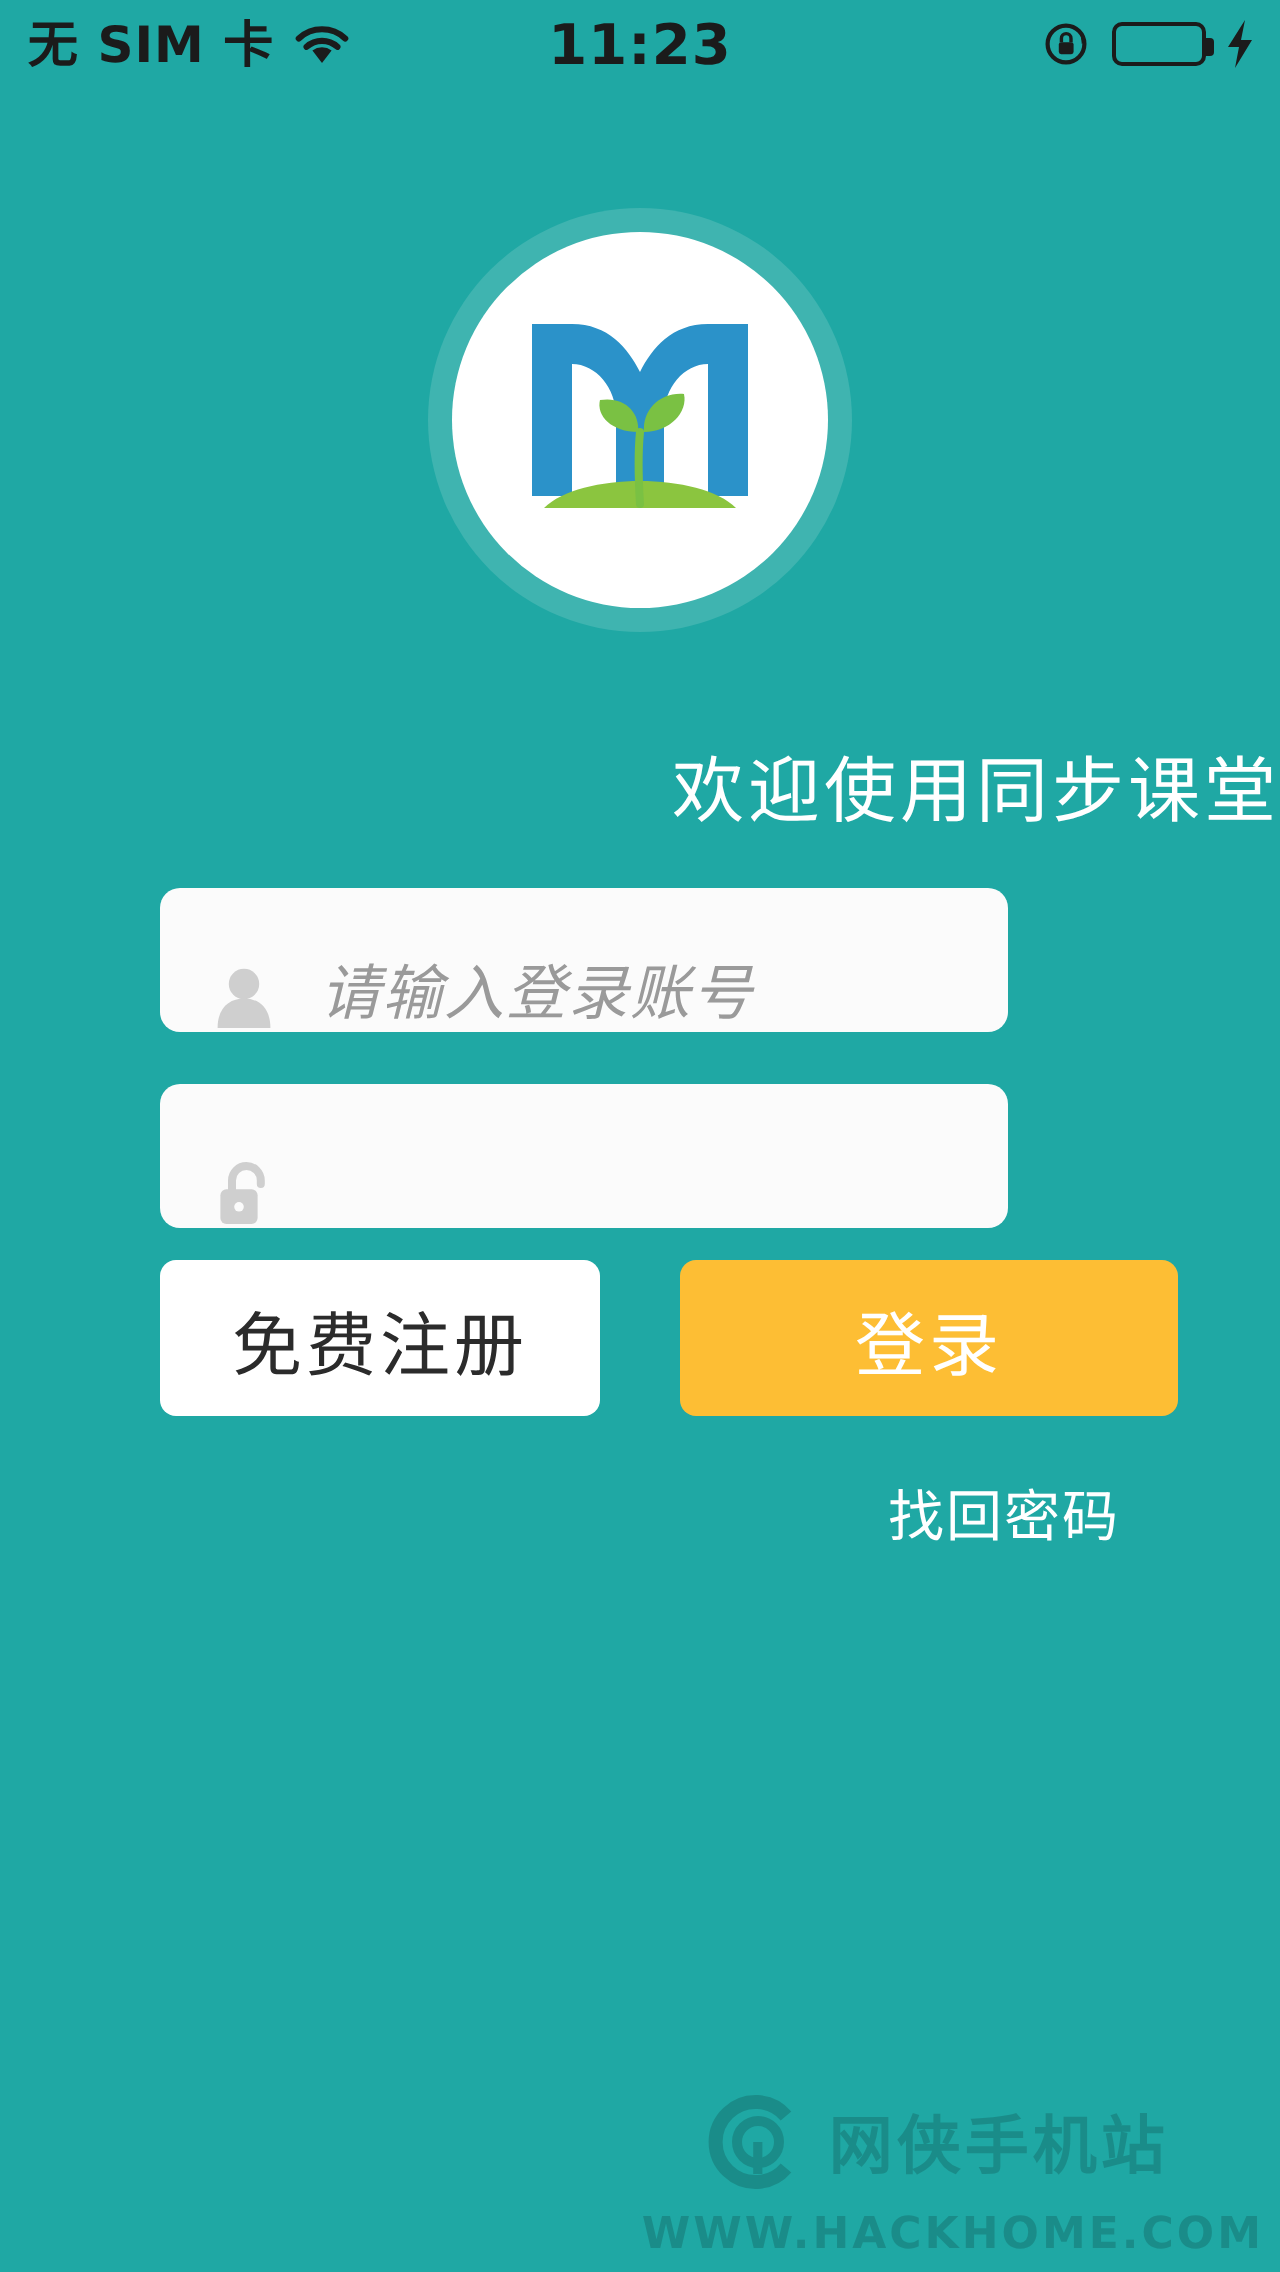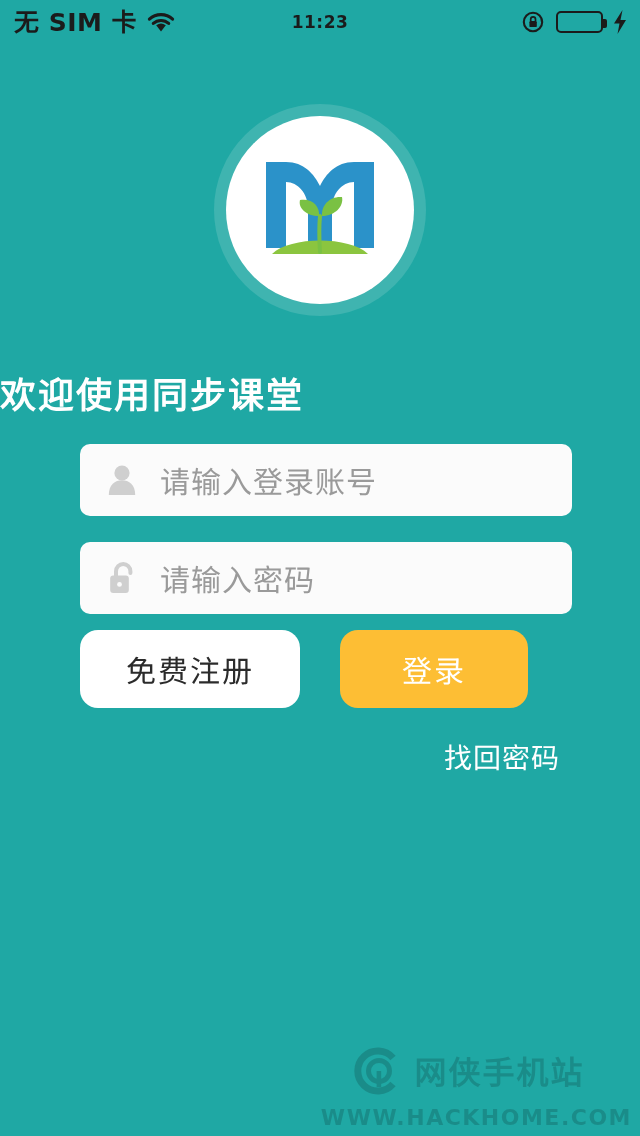--- a/index.html
+++ b/index.html
@@ -21,21 +21,21 @@
   }
   .sb-left{
     position:absolute; left:14px; top:0; height:44px;
     display:flex; align-items:center; gap:9px;text-align:right;
   }
   .sb-carrier{ font-size:25px; font-weight:600; letter-spacing:.5px; line-height:1; }
   .sb-center{
     position:absolute; left:0; width:640px; top:0; height:44px;
     display:flex; align-items:center; justify-content:center;
   }
-  .sb-time{ font-size:17px; font-weight:700; letter-spacing:.5px; }
+  .sb-time{ font-size:28px; font-weight:700; letter-spacing:.5px; }
   .sb-right{
     position:absolute; right:12px; top:0; height:44px;
     display:flex; align-items:center; gap:9px;
   }
   .wifi-icon svg, .lock-rot-icon svg, .bolt-icon svg { display:block; }
 
   .battery{
     width:47px; height:22px; border:2.5px solid #1b1b1b; border-radius:5px;
     position:relative; padding:2px;
   }
@@ -57,50 +57,50 @@
   }
   .logo-circle{
     width:188px; height:188px; border-radius:50%;
     background:#FFFFFF;
     display:flex; align-items:center; justify-content:center;
   }
 
   
   .welcome{
     position:absolute; left:0; width:640px; top:366px;
-    text-align:left; color:#FFFFFF;
-    font-size:36px; letter-spacing:2px; font-weight:700;
+    text-align:right; color:#FFFFFF;
+    font-size:36px; letter-spacing:2px; font-weight:400;
   }
 
   
   .field{
-    position:absolute; left:80px; width:492px; height:72px;
+    position:absolute; left:80px; width:424px; height:72px;
     background:#FBFBFB; border-radius:10px;
-    display:flex; align-items:center; padding:0 0 0 22px;
+    display:flex; align-items:flex-end; padding:0 0 0 22px;font-style:italic;
   }
   #field-account{ top:444px; }
   #field-password{ top:542px; }
   .field-icon{ width:40px; display:flex; align-items:center; justify-content:center; flex:0 0 40px; }
   .field-placeholder{
     margin-left:18px; color:#9A9A9A; font-size:30px; letter-spacing:1px;
   }
 
   
   .btn{
-    position:absolute; height:78px; border-radius:18px;
-    display:flex; align-items:center; justify-content:center;
-    font-size:30px; letter-spacing:2px; border:none; cursor:pointer;
+    position:absolute; height:78px; border-radius:8px;
+    display:flex; align-items:center; justify-content:center;
+    font-size:35px; letter-spacing:2px; border:none; cursor:pointer;
     font-family:inherit;
   }
   #btn-register{
     left:80px; top:630px; width:220px;
     background:#FFFFFF; color:#2B2B2B;
   }
   #btn-login{
-    left:340px; top:630px; width:188px;
+    left:340px; top:630px; width:249px;
     background:#FDBE34; color:#FFFFFF;text-align:center;
   }
 
   .forgot{
     position:absolute; right:80px; top:736px;
     color:#FFFFFF; font-size:28px; letter-spacing:1px; cursor:pointer;margin-left:28px;
   }
 
   
   .watermark{
@@ -190,21 +190,20 @@
 </div>
 
 <div class="field" id="field-password">
   <span class="field-icon">
     <svg width="30" height="34" viewBox="0 0 30 34">
       <path d="M9 15 V10.2 A7.2 7.2 0 0 1 23.4 10.2 V12" stroke="#CFCFCF" stroke-width="4" fill="none" stroke-linecap="round"></path>
       <rect x="3.2" y="14.6" width="18.6" height="17.4" rx="3" fill="#CFCFCF"></rect>
       <circle cx="12.5" cy="23.4" r="2.4" fill="#FBFBFB"></circle>
     </svg>
   </span>
-  <span class="field-placeholder">请输入密码</span>
 </div>
 
 <button class="btn" id="btn-register">免费注册</button>
 <button class="btn" id="btn-login">登录</button>
 
 <div class="forgot">找回密码</div>
 
 <div class="watermark">
   <div class="wm-top">
     <span>

